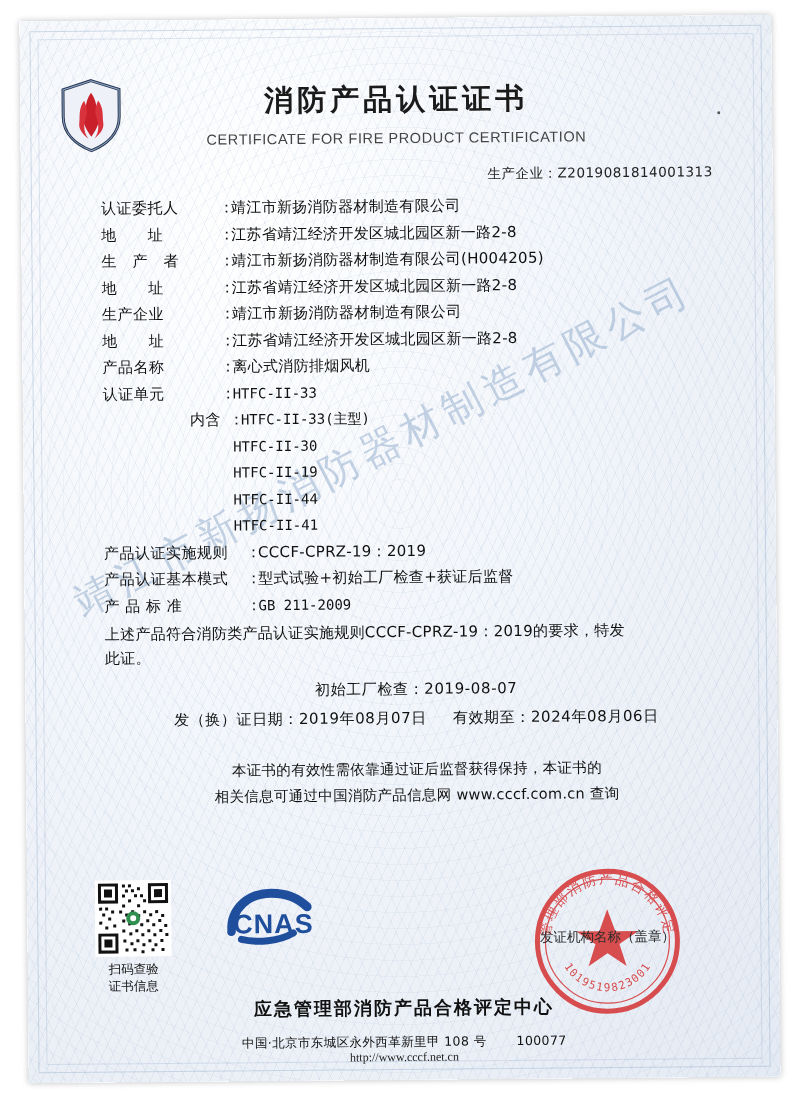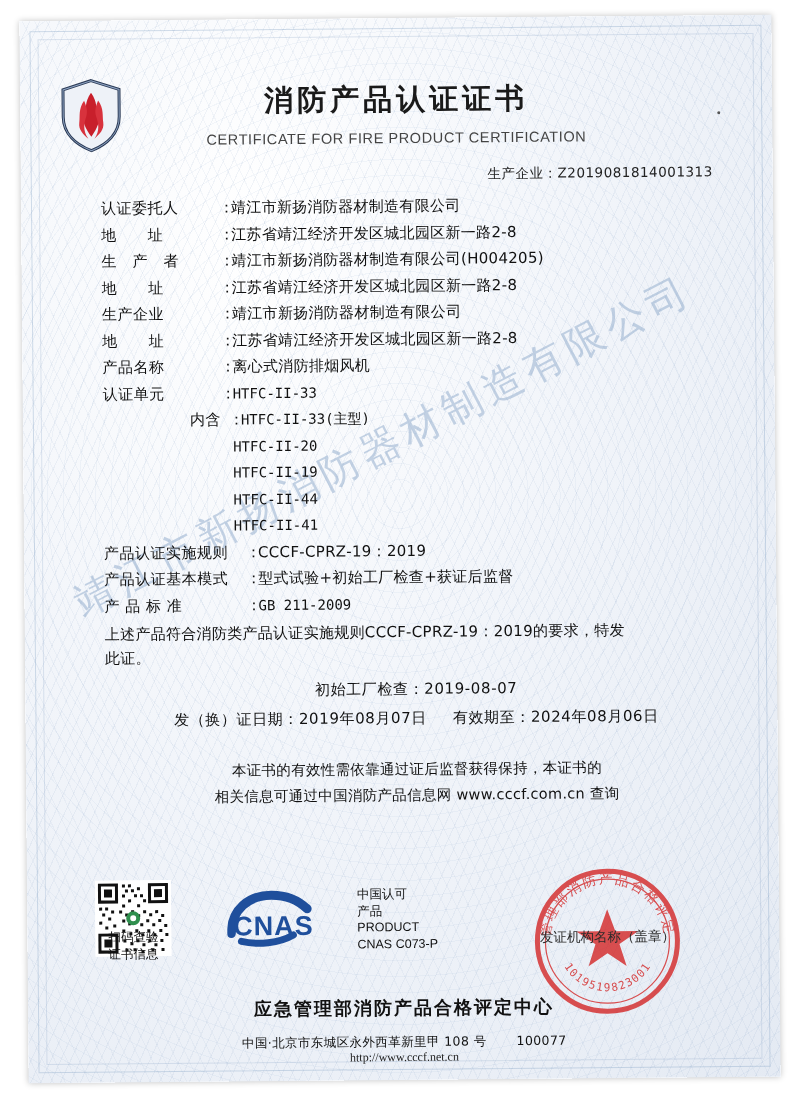--- a/index.html
+++ b/index.html
@@ -217,21 +217,21 @@
     position: absolute;
     left: 68px;
     top: 860px;
     width: 76px;
     height: 76px;
     background-color: #fff;
   }
   .qr-caption {
     position: absolute;
     left: 58px;
-    top: 908px;
+    top: 940px;
     width: 96px;
     text-align: center;
     font-family: "DejaVu Sans", sans-serif;
     font-size: 12.5px;
     line-height: 17px;
     color: #111;
   }
 
   .cnas {
     position: absolute;
@@ -399,21 +399,21 @@
           <span class="val mono">HTFC-II-33</span>
         </div>
 
         <div class="row">
           <span class="lbl" style="text-align:right;padding-right:8px;">内含</span>
           <span class="colon">：</span>
           <span class="val mono">HTFC-II-33(主型)</span>
         </div>
         <div class="sub-row">
           <span class="sub-indent"></span>
-          <span class="sub-val">HTFC-II-20</span>
+          <span class="sub-val">HTFC-II-30</span>
         </div>
         <div class="sub-row">
           <span class="sub-indent"></span>
           <span class="sub-val">HTFC-II-19</span>
         </div>
         <div class="sub-row">
           <span class="sub-indent"></span>
           <span class="sub-val">HTFC-II-44</span>
         </div>
         <div class="sub-row">
@@ -535,26 +535,20 @@
       </div>
 
       <div class="cnas">
         <div class="cnas-logo">
           <svg viewBox="0 0 116 62" width="116" height="62">
             <path d="M4 44 C4 20 22 6 44 6 C60 6 72 12 80 20" fill="none" stroke="#1f4f9c" stroke-width="9" stroke-linecap="round"></path>
             <path d="M14 52 C30 56 52 54 66 46" fill="none" stroke="#1f4f9c" stroke-width="7" stroke-linecap="round"></path>
             <text x="6" y="46" font-family="Liberation Sans, sans-serif" font-size="27" font-weight="bold" fill="#1f4f9c" letter-spacing="1">CNAS</text>
           </svg>
         </div>
-        <div class="cnas-text">
-          <div>中国认可</div>
-          <div>产品</div>
-          <div class="en">PRODUCT</div>
-          <div class="en">CNAS C073-P</div>
-        </div>
       </div>
 
       <div class="seal">
         <svg viewBox="0 0 160 160" width="160" height="160">
           <defs>
             <path id="sealArcTop" d="M 22,80 A 58,58 0 0 1 138,80"></path>
             <path id="sealArcBottom" d="M 30,80 A 50,50 0 0 0 130,80"></path>
           </defs>
           <g opacity="0.78">
             <circle cx="80" cy="80" r="70" fill="none" stroke="#d32020" stroke-width="5"></circle>

